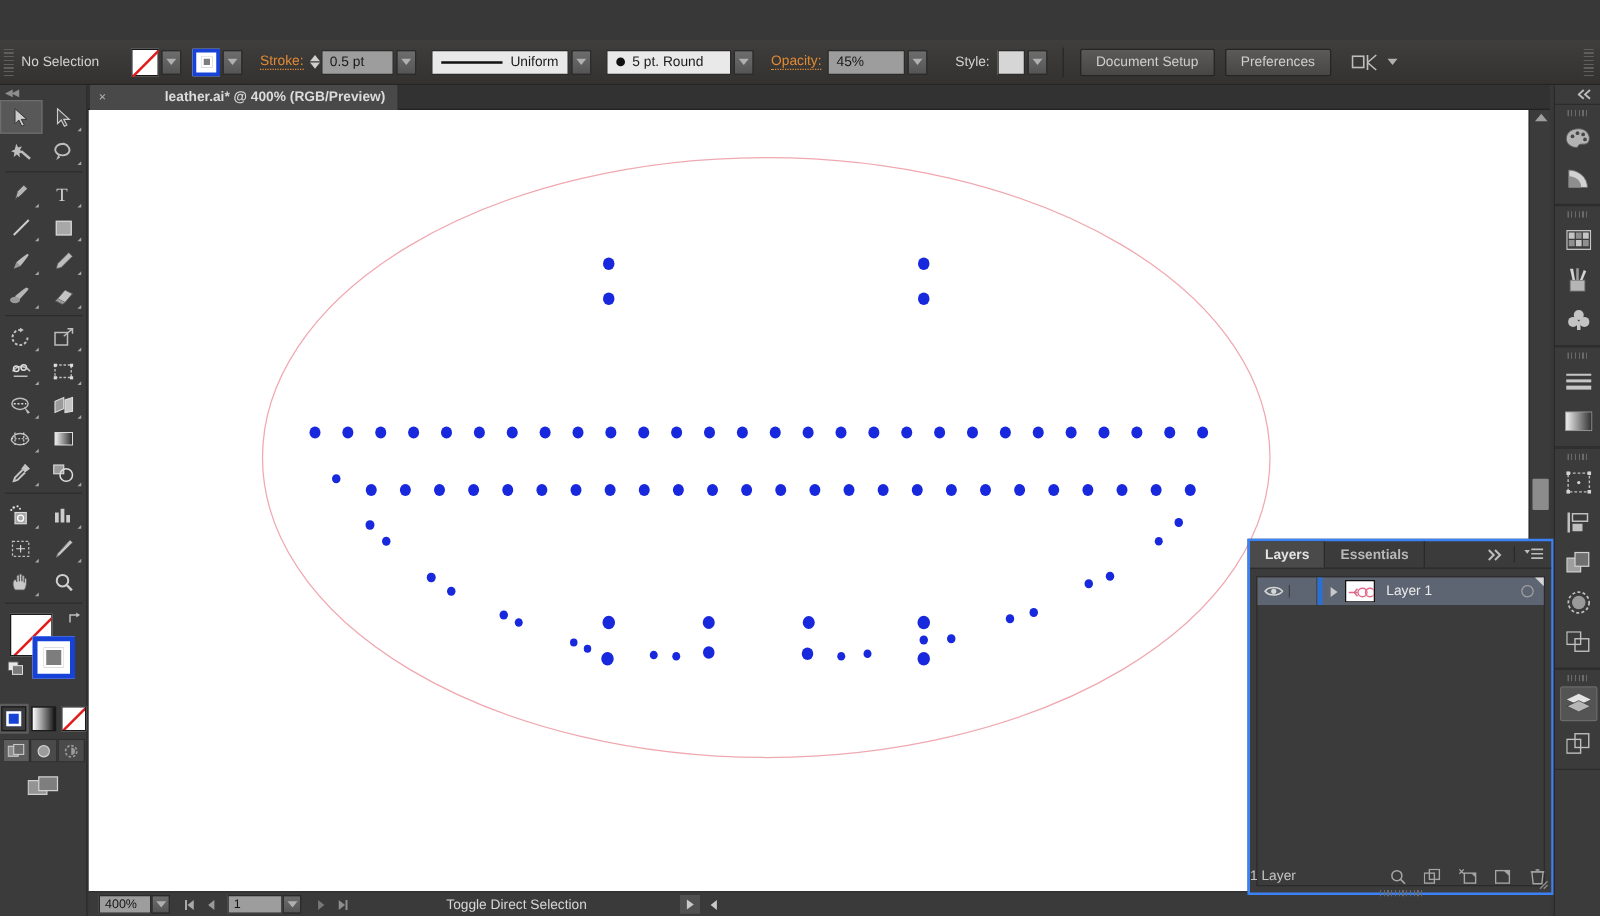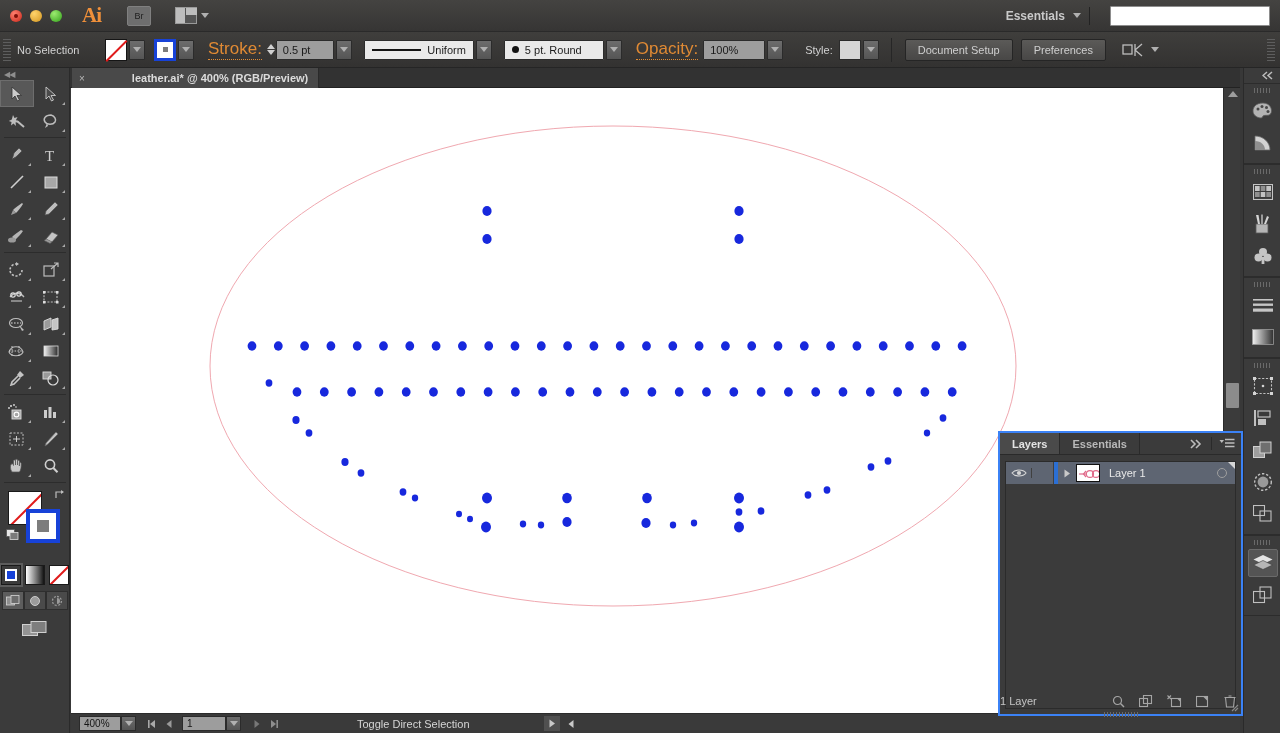--- a/index.html
+++ b/index.html
@@ -68,21 +68,21 @@
     background:#e01b1b; transform: rotate(-45deg); transform-origin:center;
     left:-4px; width:29px;
   }
   .swatch-stroke { background:#fff; display:flex; align-items:center; justify-content:center;
     border:3px solid #1742d8; }
   .swatch-stroke i { display:block; width:9px; height:9px; border:2px solid #fff; background:#7d7d7d; }
   .mini-drop {
     width:16px; height:20px; background:linear-gradient(#6d6d6d,#555); border:1px solid #2b2b2b;
     display:flex; align-items:center; justify-content:center; margin-left:2px; border-radius:1px;
   }
-  .lbl-or { color:#e08a34; font-size:17px; border-bottom:1px dotted #e08a34; margin-right:5px; }
+  .lbl-or { color:#e08a34; font-size:11px; border-bottom:1px dotted #e08a34; margin-right:5px; }
   .stepper { display:flex; flex-direction:column; justify-content:center; margin-right:1px; gap:1px; }
   .st-up, .st-dn { width:0;height:0;border-left:4px solid transparent;border-right:4px solid transparent; }
   .st-up { border-bottom:5px solid #cfcfcf; }
   .st-dn { border-top:5px solid #cfcfcf; }
   .stepper-field {
     height:20px; background:#9d9d9d; border:1px solid #2b2b2b; color:#191919;
     display:flex; align-items:center; padding:0 6px; font-size:11px; border-radius:1px;
   }
   .combo {
     height:20px; background:#e9e9e9; border:1px solid #2b2b2b; color:#1b1b1b;
@@ -242,39 +242,20 @@
   .dicon { width:37px; height:32px; display:flex; align-items:center; justify-content:center; }
   .dicon.sel { }
   .dicon.sel .box { background:#545454; border:1px solid #6a6a6a; border-radius:2px;
     width:30px; height:28px; display:flex; align-items:center; justify-content:center; }
 </style>
 </head>
 <body>
 
 <div id="app">
 
-  <div id="titlebar">
-    <div class="traffic">
-      <div class="tl tl-r"></div>
-      <div class="tl tl-y"></div>
-      <div class="tl tl-g"></div>
-    </div>
-    <div class="ai-logo">Ai</div>
-    <div class="br-btn">Br</div>
-    <div class="arrange-btn">
-      <div class="arrange-ico"></div>
-      <div class="caret-d"></div>
-    </div>
-    <div id="ws-right">
-      <div id="essentials">Essentials</div>
-      <div style="margin-left:8px" class="caret-d"></div>
-      <div class="ws-sep"></div>
-      <input id="search-box" placeholder="" style="">
-    </div>
-  </div>
 
   <div id="controlbar">
     <div class="grip"></div>
     <div id="no-selection">No Selection</div>
 
     <div class="swatch-box swatch-none"></div>
     <div class="mini-drop">
       <div class="caret-d"></div>
     </div>
 
@@ -305,21 +286,21 @@
 
     <div class="combo" style="margin-left:12px; width:100px">
       <div class="dot"></div>
       <span>5 pt. Round</span>
     </div>
     <div class="mini-drop">
       <div class="caret-d"></div>
     </div>
 
     <div style="margin-left:14px" class="lbl-or">Opacity:</div>
-    <div class="stepper-field" style="width:62px">100%</div>
+    <div class="stepper-field" style="width:62px">45%</div>
     <div class="mini-drop">
       <div class="caret-d"></div>
     </div>
 
     <div style="margin-left:22px; color:#d2d2d2">Style:</div>
     <div class="style-swatch" style="margin-left:6px"></div>
     <div class="mini-drop">
       <div class="caret-d"></div>
     </div>
 

